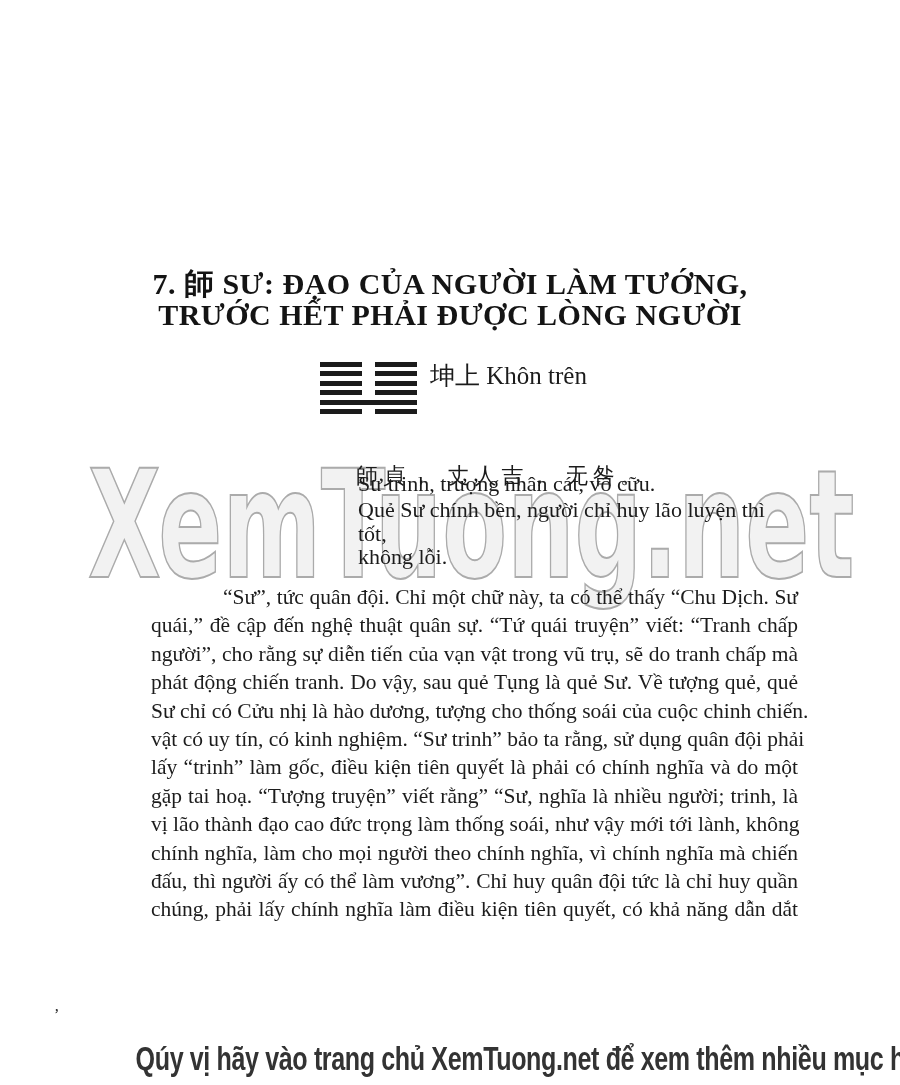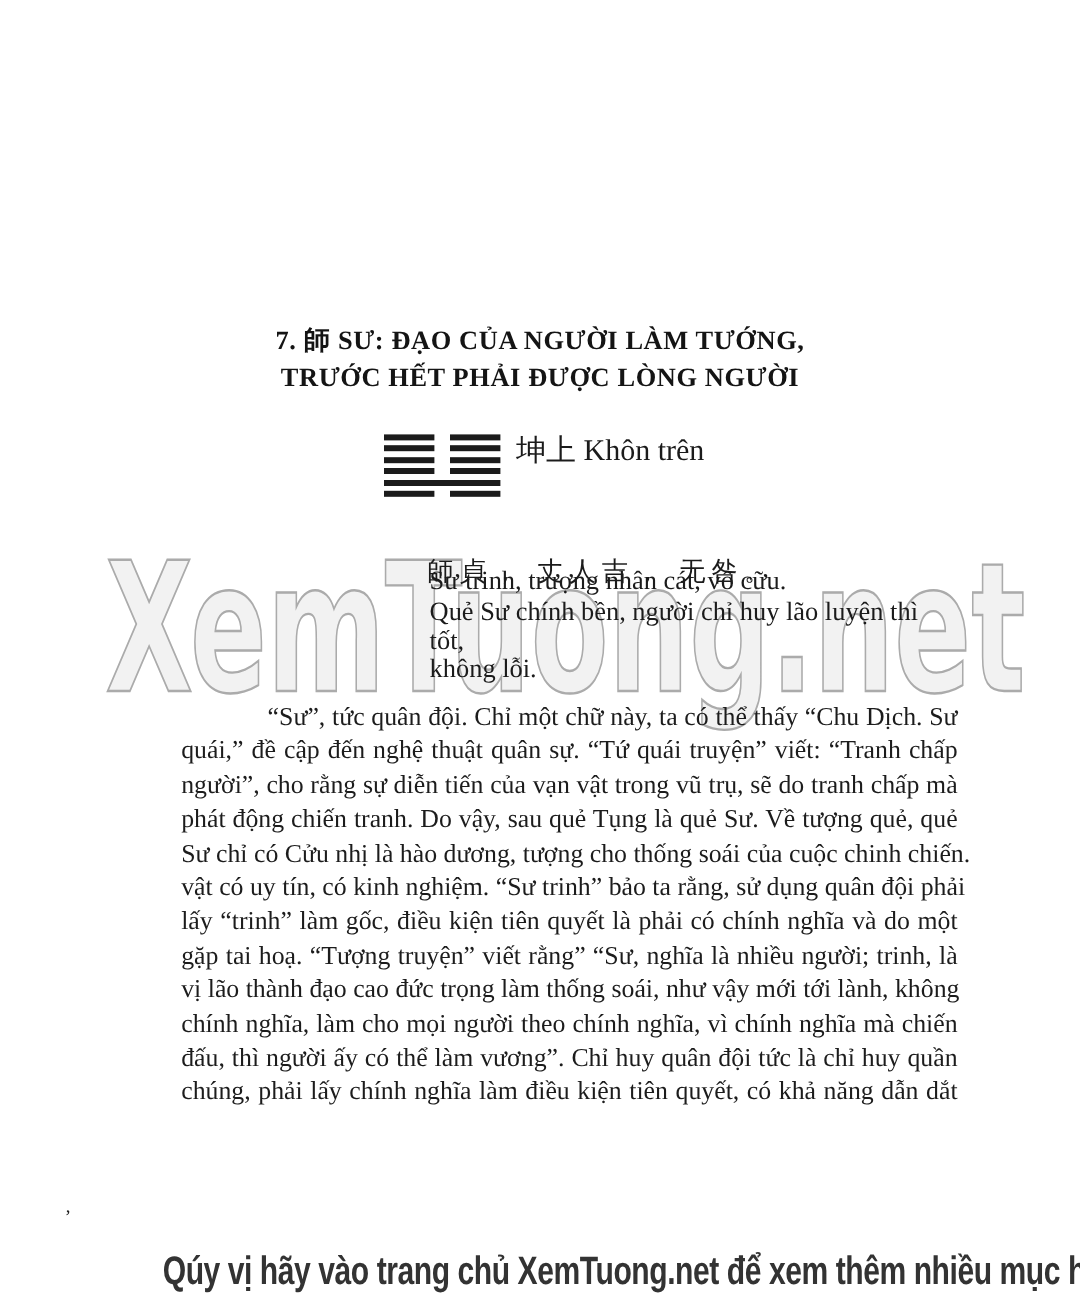--- a/index.html
+++ b/index.html
@@ -4,21 +4,21 @@
 <style>
   html,body{margin:0;padding:0;}
   body{
     width:900px;height:1085px;position:relative;background:#ffffff;
     font-family:"Liberation Serif", serif;color:#1e1e1e;overflow:hidden;
   }
   .layer{position:absolute;z-index:1;}
 
   
   .title{left:0;top:268px;width:900px;text-align:center;
-    font-weight:bold;font-size:22px;line-height:31px;letter-spacing:.5px;color:#141414;}
+    font-weight:bold;font-size:30px;line-height:31px;letter-spacing:.5px;color:#141414;}
 
   
   .hexagram{left:320px;top:362px;width:97px;z-index:1;}
   .hexline{height:5px;margin-bottom:4.4px;display:flex;justify-content:space-between;}
   .hexline span{display:block;width:42px;height:5px;background:#1b1b1b;}
   .hexline.solid{background:#1b1b1b;}
 
   .trigram-labels{left:430px;top:362px;font-size:25px;line-height:28px;color:#1b1b1b;}
 
   

